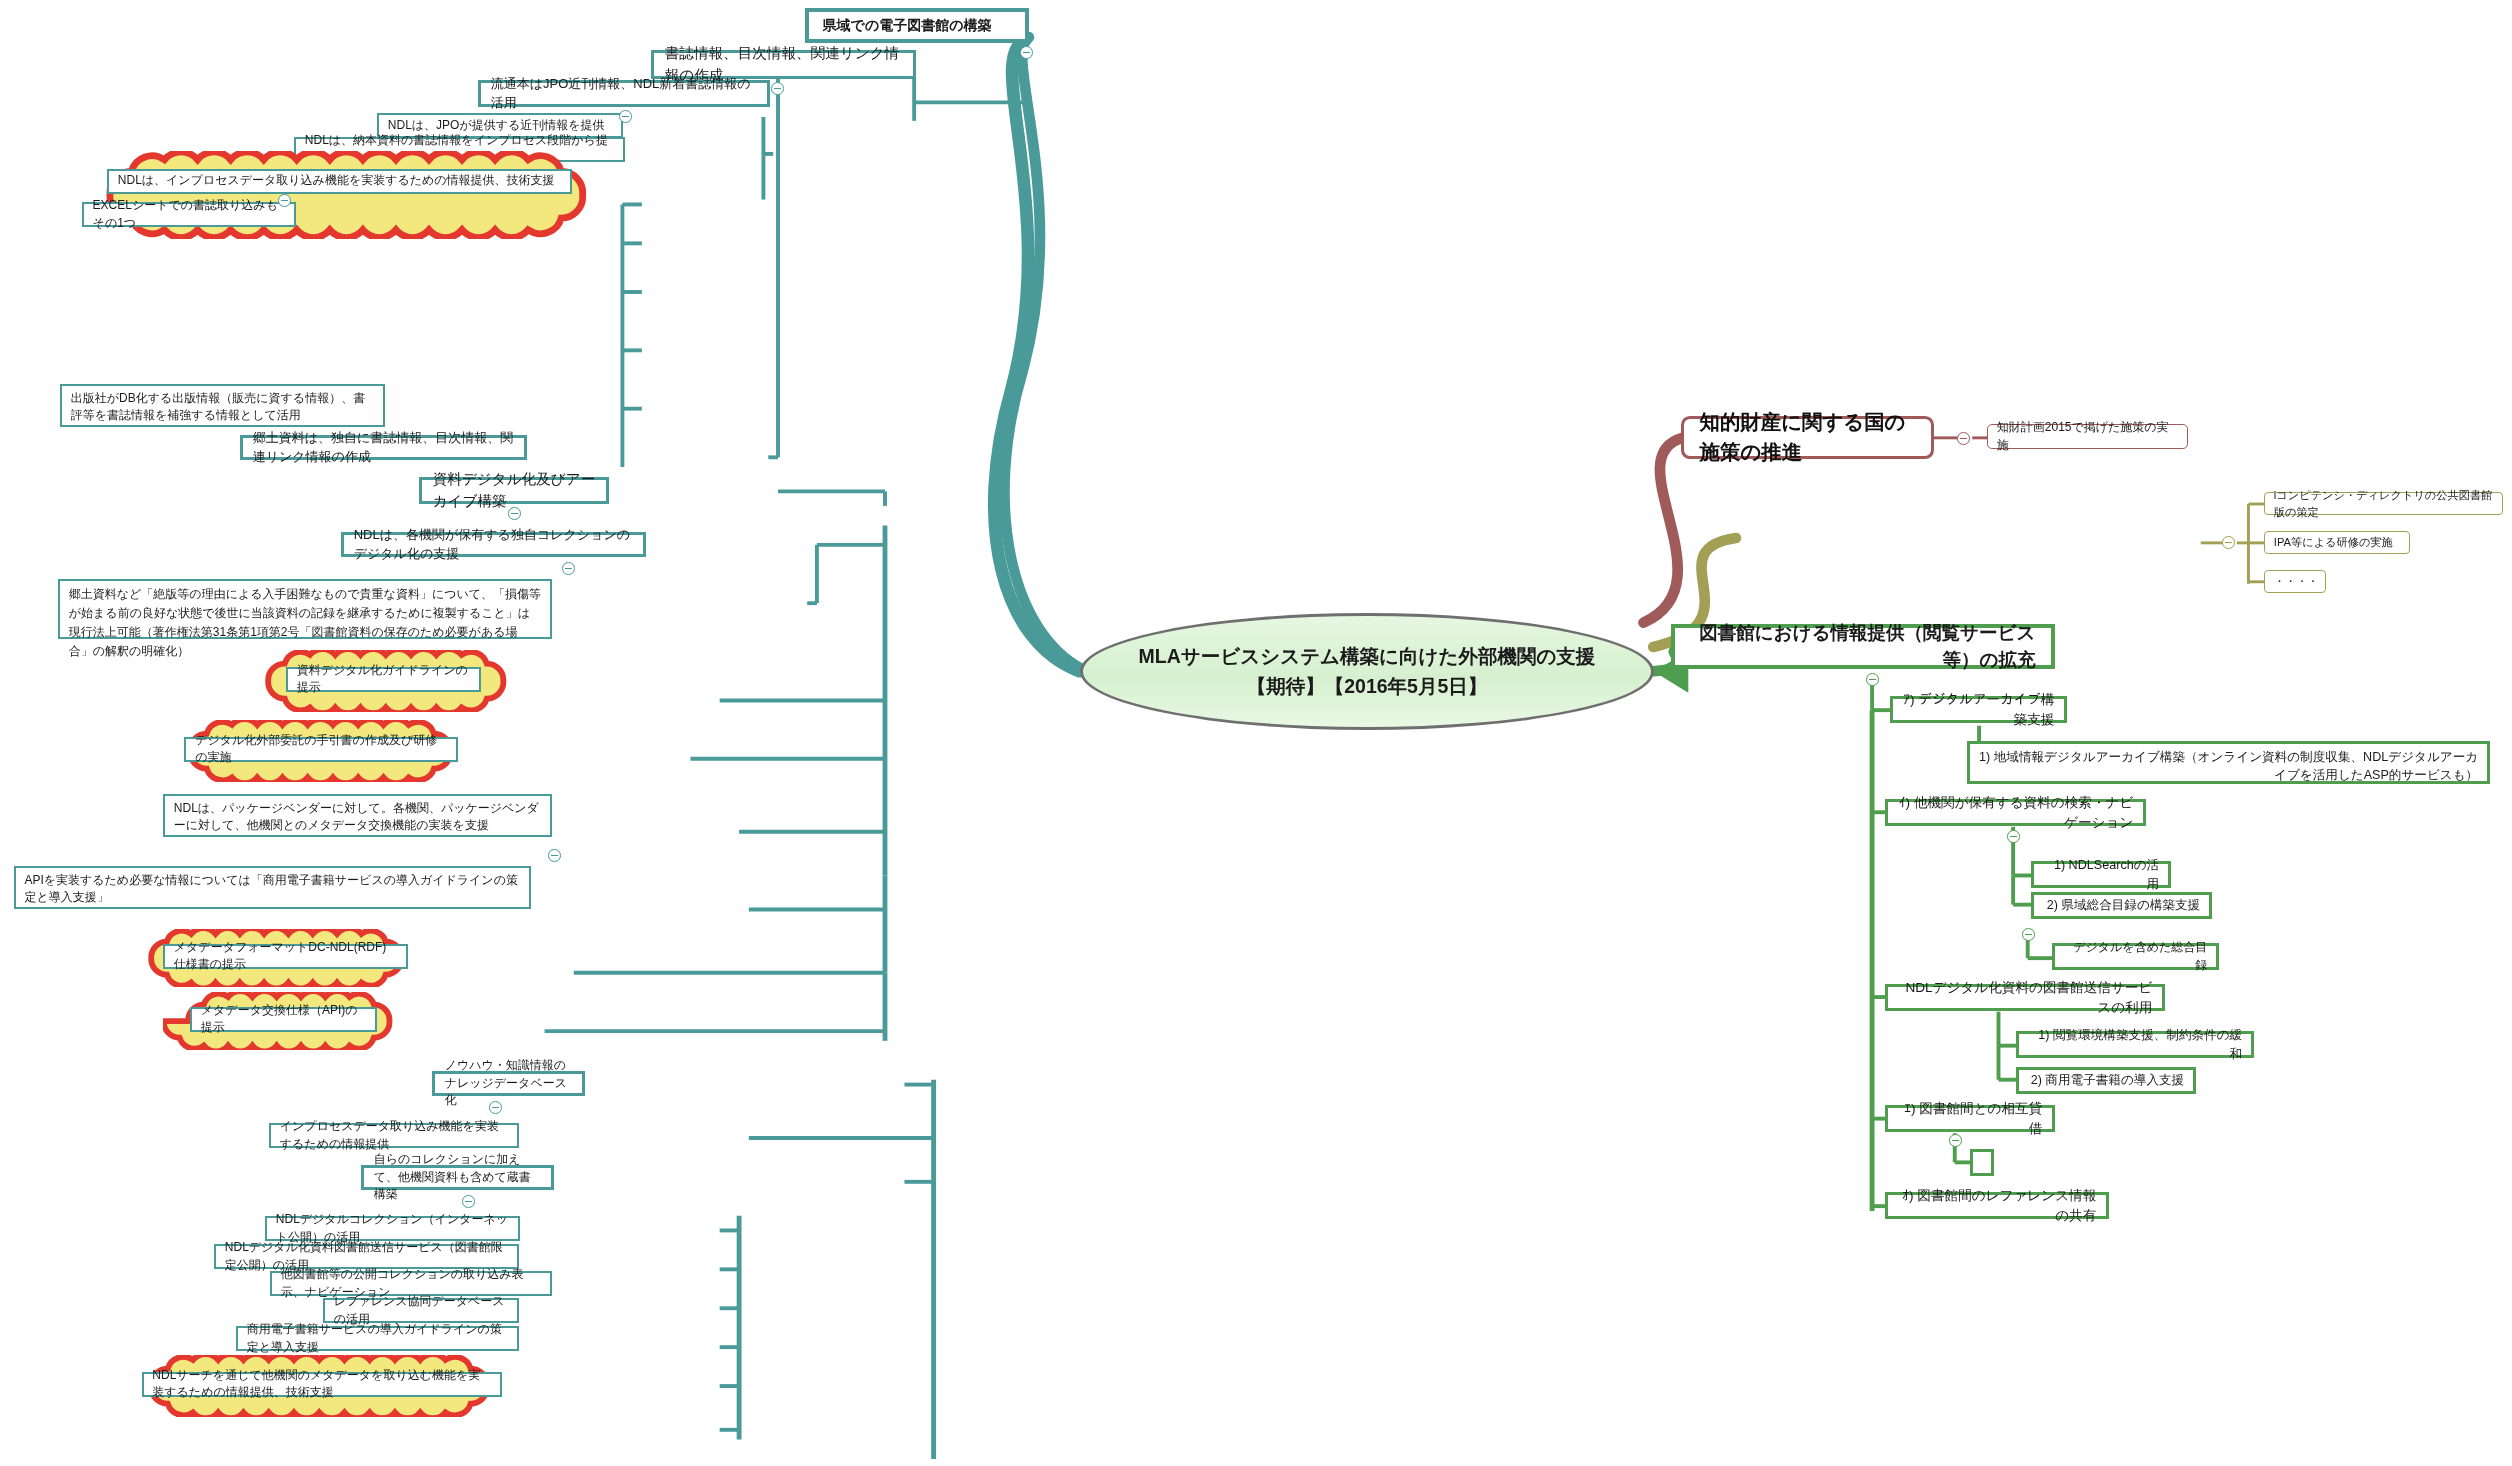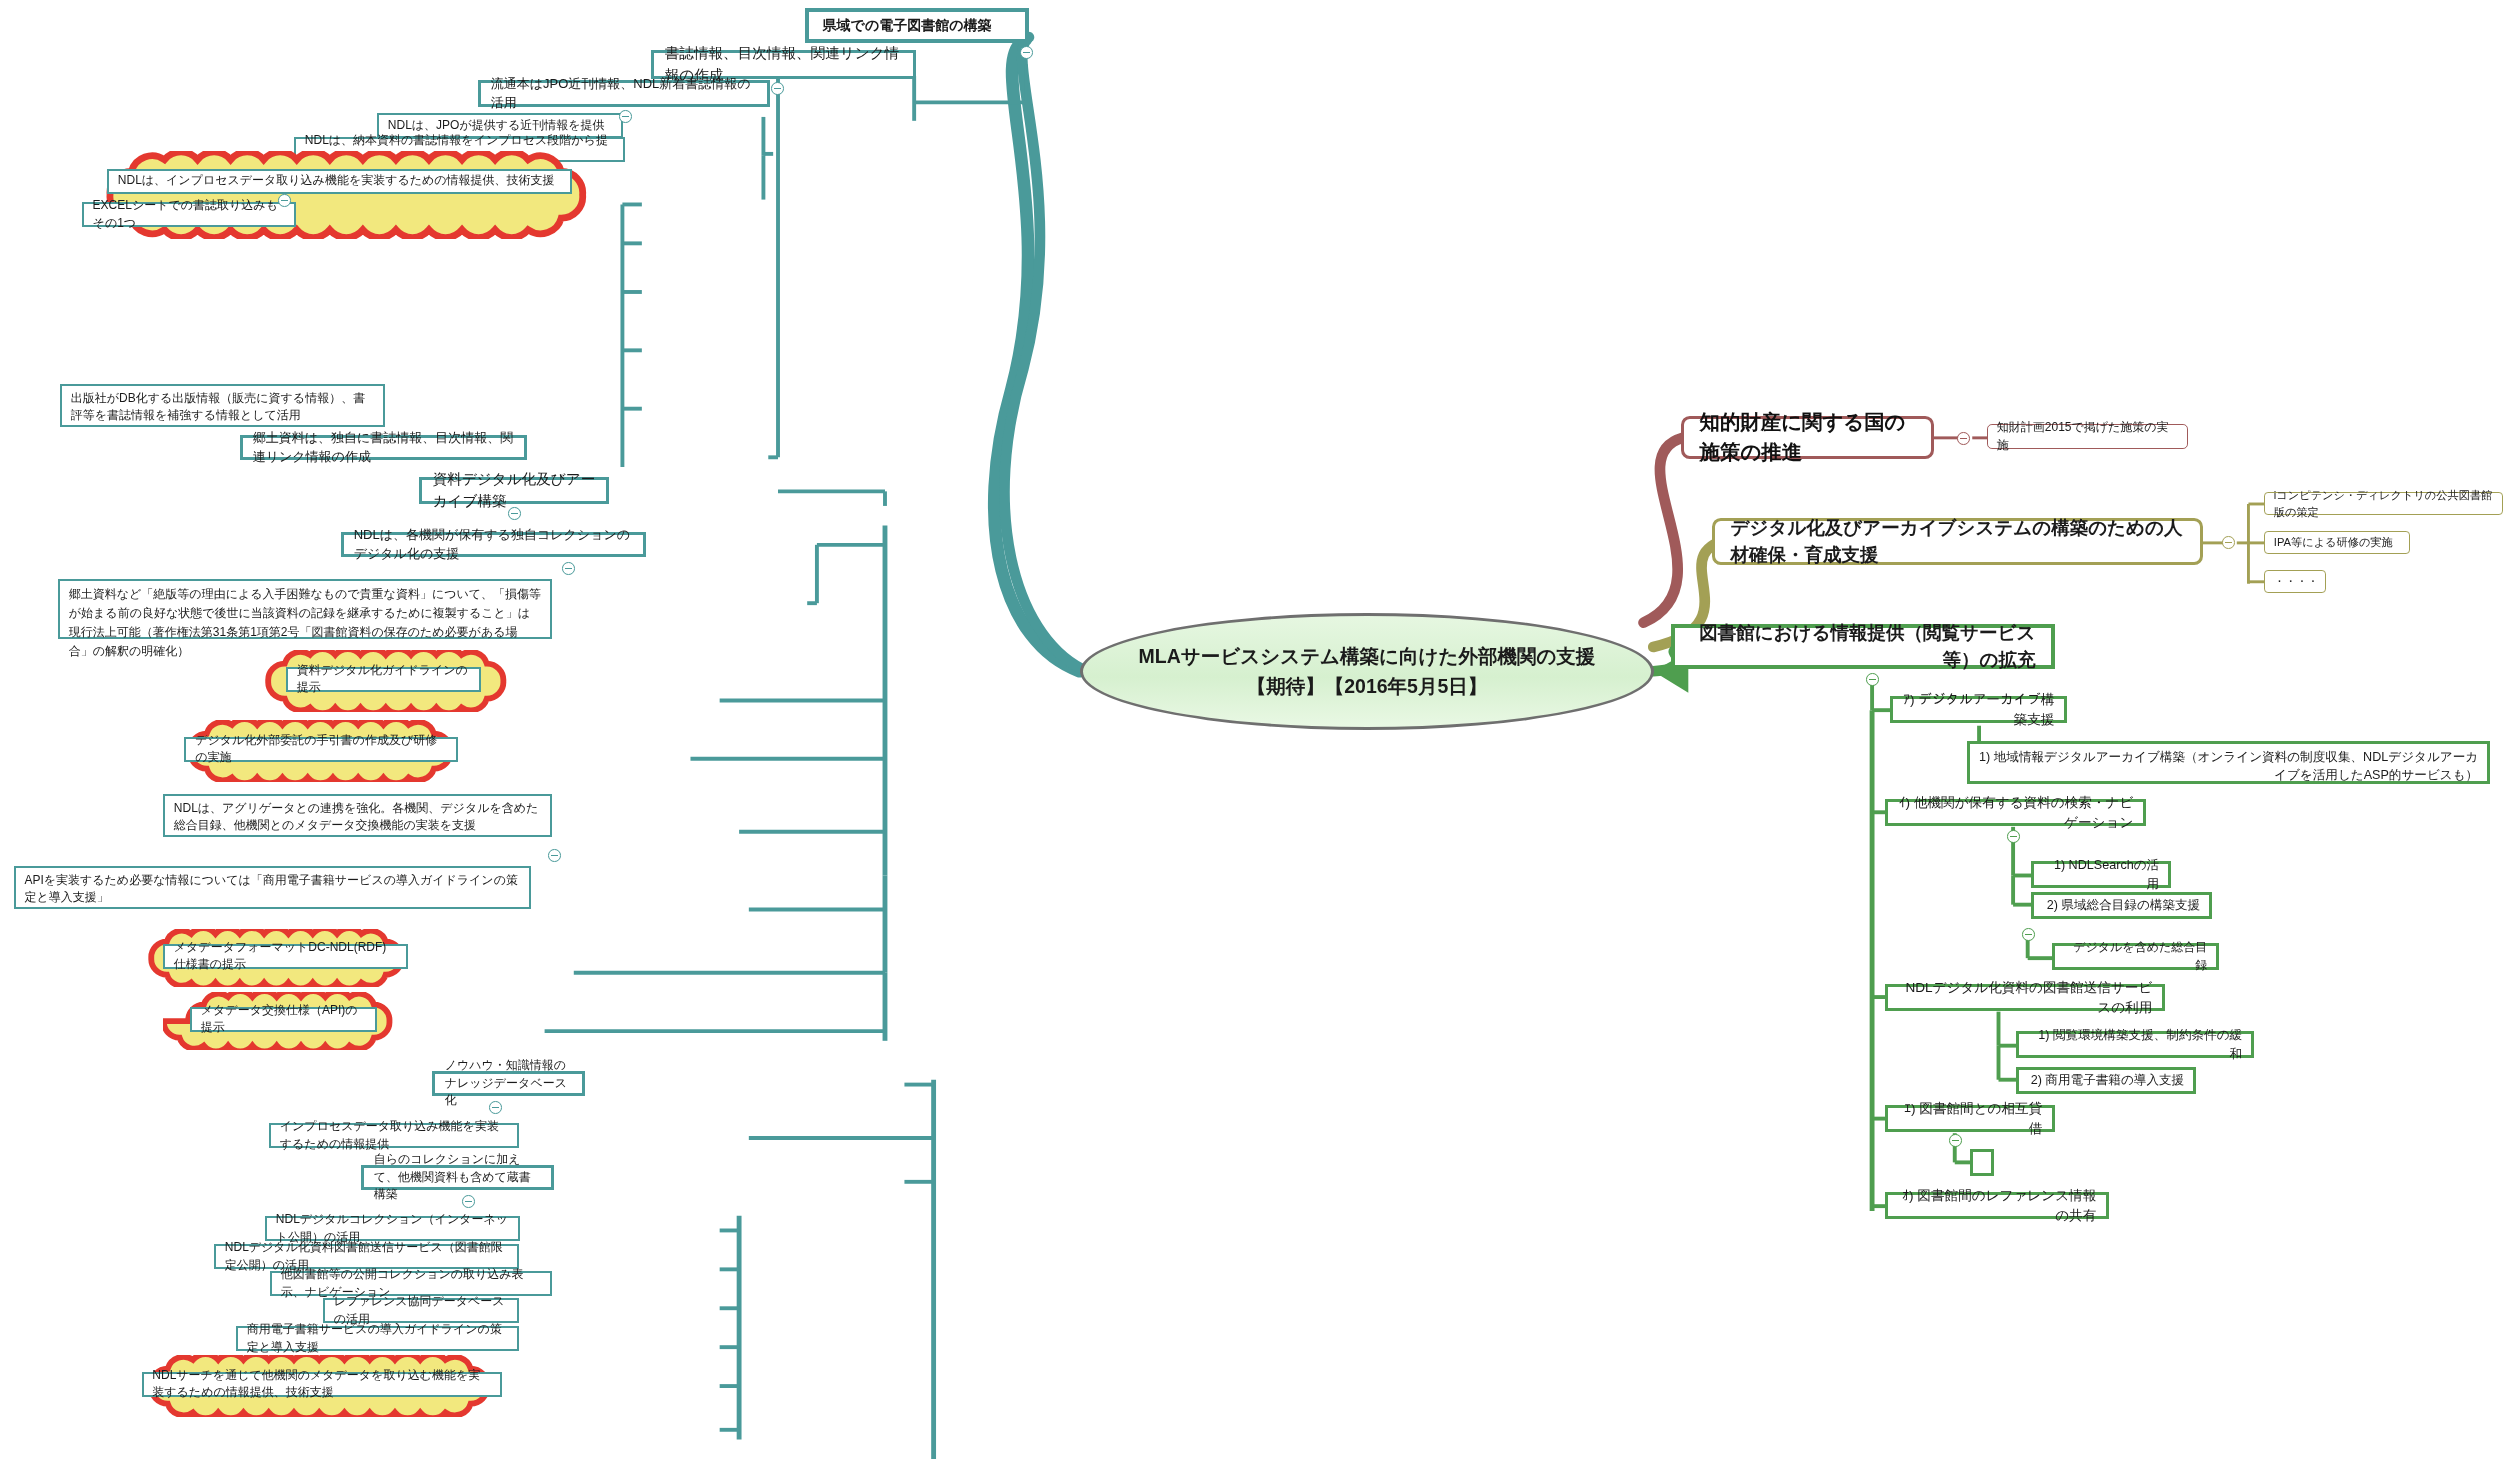--- a/index.html
+++ b/index.html
@@ -261,21 +261,21 @@
                a17,17 0 0 1 -26,0 a17,17 0 0 1 -26,0 a17,17 0 0 1 -26,0
                a17,17 0 0 1 -26,0 a17,17 0 0 1 -26,0 a17,17 0 0 1 -26,-9
                a17,17 0 0 1 -17,-18 z" fill="#f2e87e" stroke="#e4382f" stroke-width="6"></path>
     </svg>
     <div class="node teal lvl4" style="left:21.4px;top:16.5px;width:274px;height:25px;">
       <span>デジタル化外部委託の手引書の作成及び研修の実施</span>
     </div>
   </div>
 
   <div class="node teal lvl4" style="left:163px;top:794px;width:389px;height:43px;align-items:flex-start;">
-    <span>NDLは、アグリゲータとの連携を強化。各機関、デジタルを含めた総合目録、他機関とのメタデータ交換機能の実装を支援</span>
+    <span>NDLは、パッケージベンダーに対して。各機関、パッケージベンダーに対して、他機関とのメタデータ交換機能の実装を支援</span>
   </div>
   <div class="toggle t-teal" style="left:548px;top:849px;"></div>
 
   <div class="node teal lvl4" style="left:13.6px;top:866px;width:517px;height:43px;align-items:flex-start;">
     <span>APIを実装するため必要な情報については「商用電子書籍サービスの導入ガイドラインの策定と導入支援」</span>
   </div>
 
   <div class="cloud" style="left:126px;top:929px;width:321px;height:58px;">
     <svg class="cloud-bg" viewBox="0 0 330 60" preserveAspectRatio="none">
       <path d="M26,30 a16,16 0 0 1 16,-17 a16,16 0 0 1 25,-8 a16,16 0 0 1 25,0
@@ -356,23 +356,20 @@
   </div>
 
   <div class="node maroon lvl1" style="left:1681px;top:416px;width:253px;height:43px;">
     <span>知的財産に関する国の施策の推進</span>
   </div>
   <div class="toggle t-maroon" style="left:1957px;top:432px;"></div>
   <div class="node maroon lvl2" style="left:1987px;top:424px;width:201px;height:25px;">
     <span>知財計画2015で掲げた施策の実施</span>
   </div>
 
-  <div class="node olive lvl1" style="left:1712px;top:518px;width:491px;height:47px;font-size:18.5px;">
-    <span>デジタル化及びアーカイブシステムの構築のための人材確保・育成支援</span>
-  </div>
   <div class="toggle t-olive" style="left:2222px;top:536px;"></div>
   <div class="node olive lvl2" style="left:2264px;top:492px;width:239px;height:23px;font-size:11.2px;">
     <span>iコンピテンシ・ディレクトリの公共図書館版の策定</span>
   </div>
   <div class="node olive lvl2" style="left:2264px;top:531px;width:146px;height:23px;font-size:11.2px;">
     <span>IPA等による研修の実施</span>
   </div>
   <div class="node olive lvl2" style="left:2264px;top:570px;width:62px;height:23px;font-size:11.2px;">
     <span>・・・・</span>
   </div>

